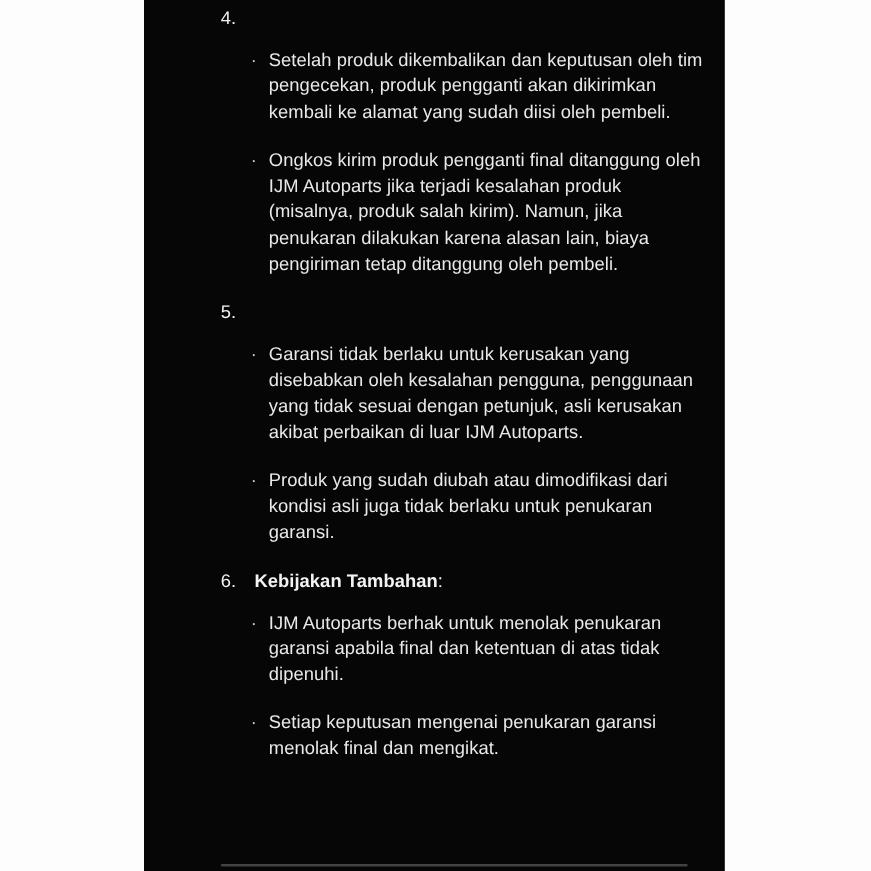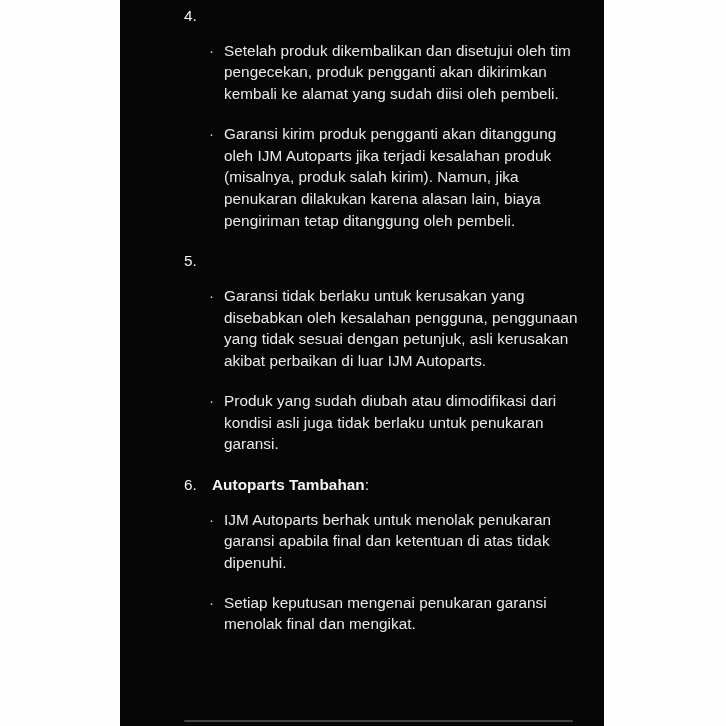--- a/index.html
+++ b/index.html
@@ -81,26 +81,26 @@
   <div class="panel">
     <div class="content">
 
   <div class="section">
     <div class="heading">
       <span class="num">4.</span>
     </div>
 
   <div class="bullet">
     <span class="dot">·</span>
-    <span class="bullet-text">Setelah produk dikembalikan dan disetujui oleh tim pengecekan, produk pengganti akan dikirimkan kembali ke alamat yang sudah diisi oleh pembeli.</span>
+    <span class="bullet-text">Setelah produk dikembalikan dan keputusan oleh tim pengecekan, produk pengganti akan dikirimkan kembali ke alamat yang sudah diisi oleh pembeli.</span>
   </div>
 
   <div class="bullet">
     <span class="dot">·</span>
-    <span class="bullet-text">Garansi kirim produk pengganti akan ditanggung oleh IJM Autoparts jika terjadi kesalahan produk (misalnya, produk salah kirim). Namun, jika penukaran dilakukan karena alasan lain, biaya pengiriman tetap ditanggung oleh pembeli.</span>
+    <span class="bullet-text">Ongkos kirim produk pengganti final ditanggung oleh IJM Autoparts jika terjadi kesalahan produk (misalnya, produk salah kirim). Namun, jika penukaran dilakukan karena alasan lain, biaya pengiriman tetap ditanggung oleh pembeli.</span>
   </div>
 </div>
 
   <div class="section">
     <div class="heading">
       <span class="num">5.</span>
     </div>
 
   <div class="bullet">
     <span class="dot">·</span>
@@ -109,21 +109,21 @@
 
   <div class="bullet">
     <span class="dot">·</span>
     <span class="bullet-text">Produk yang sudah diubah atau dimodifikasi dari kondisi asli juga tidak berlaku untuk penukaran garansi.</span>
   </div>
 </div>
 
   <div class="section">
     <div class="heading">
       <span class="num">6.</span>
-      <span class="heading-text"><span class="title">Autoparts Tambahan</span><span class="suffix">:</span></span>
+      <span class="heading-text"><span class="title">Kebijakan Tambahan</span><span class="suffix">:</span></span>
     </div>
 
   <div class="bullet">
     <span class="dot">·</span>
     <span class="bullet-text">IJM Autoparts berhak untuk menolak penukaran garansi apabila final dan ketentuan di atas tidak dipenuhi.</span>
   </div>
 
   <div class="bullet">
     <span class="dot">·</span>
     <span class="bullet-text">Setiap keputusan mengenai penukaran garansi menolak final dan mengikat.</span>

